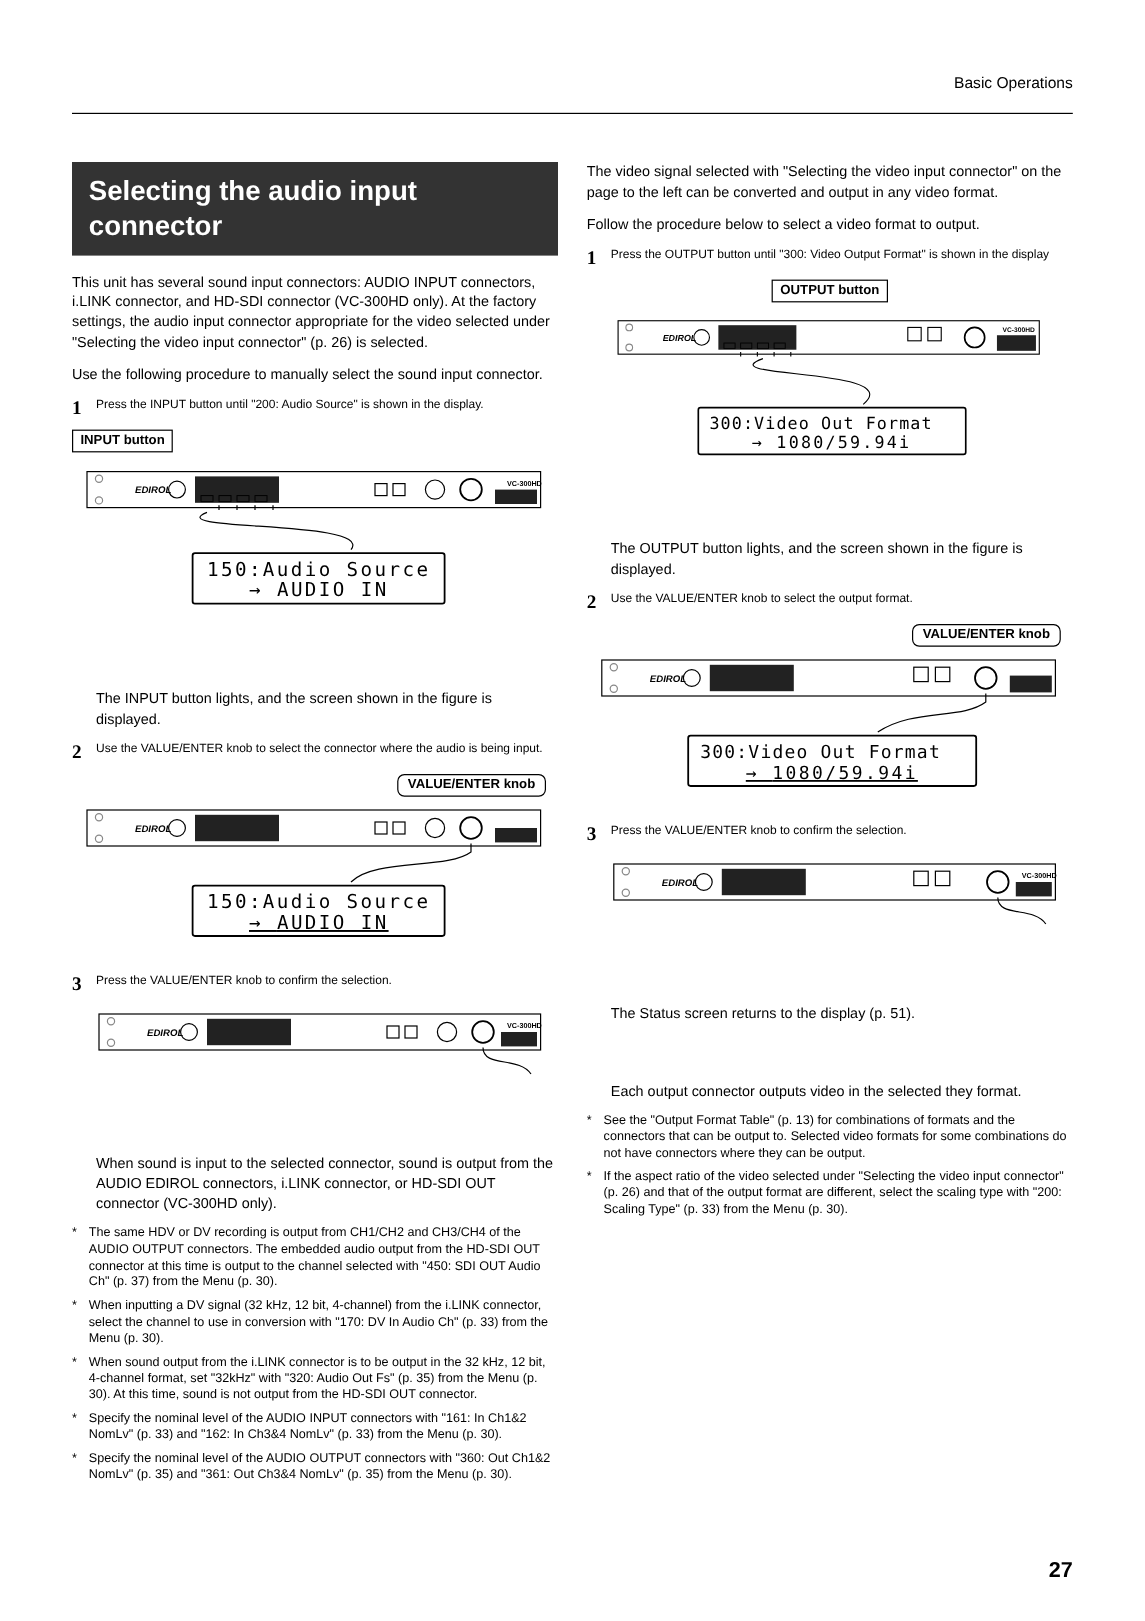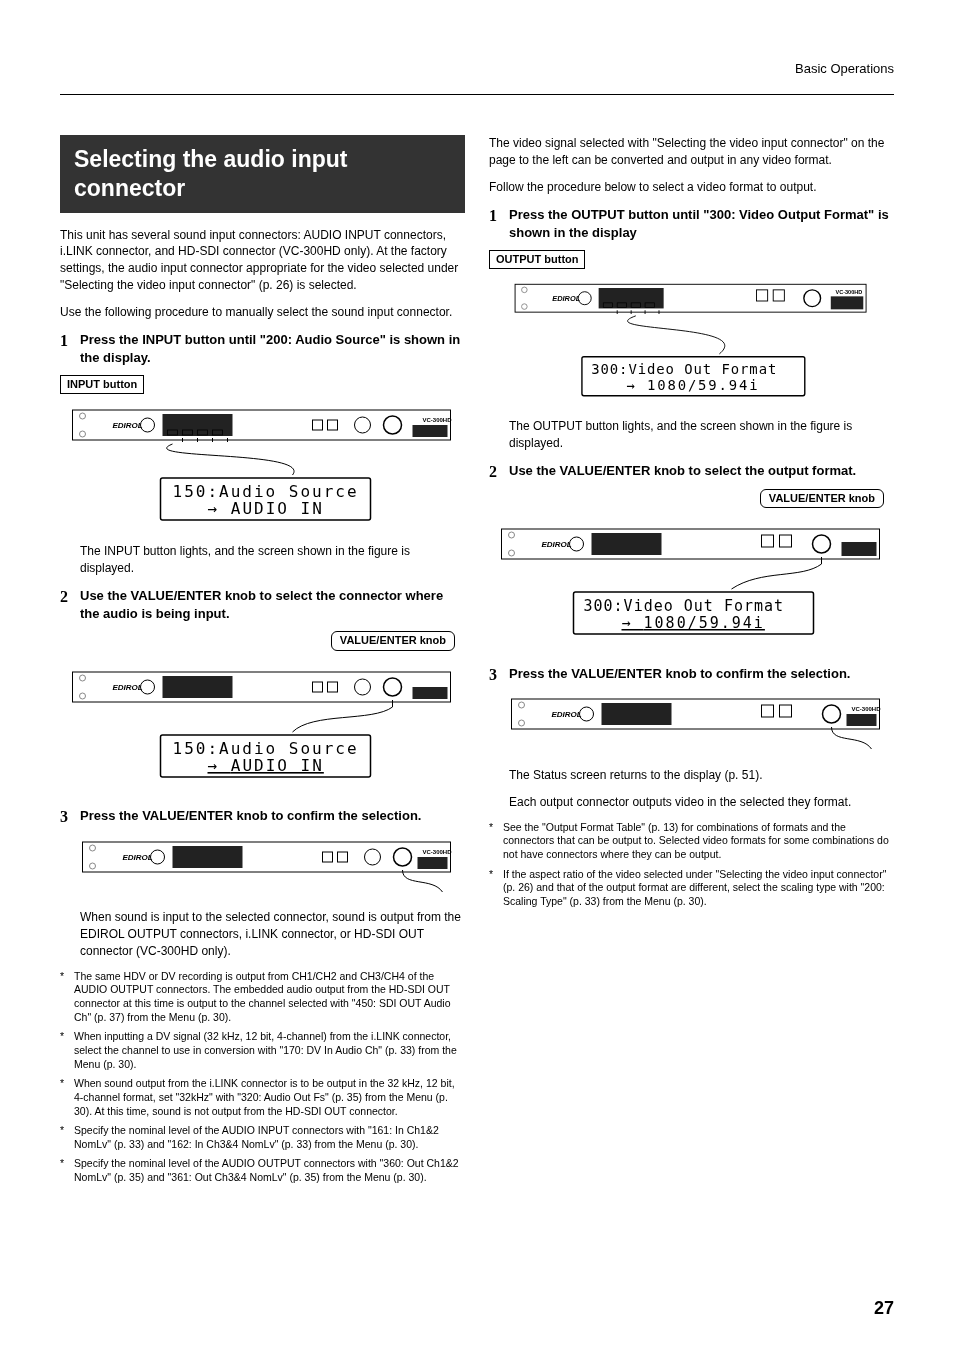--- a/index.html
+++ b/index.html
@@ -35,56 +35,56 @@
   p { font-size: 12px; margin-bottom: 10px; }
   .step { display: flex; margin-bottom: 8px; margin-top: 8px; }
   .step-num {
     font-family: Georgia, 'Times New Roman', serif;
     font-weight: bold;
     font-size: 16px;
     width: 20px;
     flex-shrink: 0;
     line-height: 1.2;
   }
-  .step-text { font-weight: bold; font-size: 13px; }
+  .step-text { font-weight: normal; font-size: 10px; }
   .caption-box {
     display: inline-block;
     border: 1.5px solid #000;
     padding: 1px 6px;
     font-size: 11px;
     font-weight: bold;
     margin-bottom: 4px;
   }
   .caption-box-right {
     display: inline-block;
     border: 1.5px solid #000;
     border-radius: 6px;
     padding: 1px 8px;
     font-size: 11px;
     font-weight: bold;
     float: right;
     margin-right: 10px;
-    margin-bottom: 14px;
+    margin-bottom: 4px;
   }
   .device-diagram {
     width: 100%;
     height: 130px;
     margin: 2px 0 8px 0;
   }
   .device-diagram-short {
     width: 100%;
     height: 60px;
     margin: 2px 0 8px 0;
   }
   .device-diagram-med {
     width: 100%;
     height: 120px;
     margin: 2px 0 8px 0;
   }
-  .indent { padding-left: 20px; }
+  .indent { padding-left: 20px; margin-top: 48px; }
   .note-list { margin-top: 10px; }
   .note-item { display: flex; font-size: 10.5px; margin-bottom: 6px; line-height: 1.3; }
   .note-star { width: 14px; flex-shrink: 0; }
   .page-num {
     position: absolute;
     bottom: 30px;
     right: 60px;
     font-weight: bold;
     font-size: 18px;
   }
@@ -175,21 +175,21 @@
       <rect x="100" y="9" width="70" height="22" fill="#222"></rect>
       <rect x="250" y="15" width="10" height="10" fill="none" stroke="#000"></rect>
       <rect x="265" y="15" width="10" height="10" fill="none" stroke="#000"></rect>
       <circle cx="300" cy="20" r="8" fill="none" stroke="#000"></circle>
       <circle cx="330" cy="20" r="9" fill="none" stroke="#000" stroke-width="1.5"></circle>
       <text x="350" y="17" font-size="6" font-weight="bold">VC-300HD</text>
       <rect x="345" y="20" width="30" height="12" fill="#222"></rect>
       <path d="M 330 33 C 330 50, 360 40, 370 55" fill="none" stroke="#000"></path>
     </svg>
 
-    <p class="indent">When sound is input to the selected connector, sound is output from the EDIROL OUTPUT connectors, i.LINK connector, or HD-SDI OUT connector (VC-300HD only).</p>
+    <p class="indent">When sound is input to the selected connector, sound is output from the AUDIO EDIROL connectors, i.LINK connector, or HD-SDI OUT connector (VC-300HD only).</p>
 
     <div class="note-list">
       <div class="note-item">
           <div class="note-star">*</div>
           <div>The same HDV or DV recording is output from CH1/CH2 and CH3/CH4 of the AUDIO OUTPUT connectors. The embedded audio output from the HD-SDI OUT connector at this time is output to the channel selected with "450: SDI OUT Audio Ch" (p. 37) from the Menu (p. 30).</div>
         </div>
       <div class="note-item">
           <div class="note-star">*</div>
           <div>When inputting a DV signal (32 kHz, 12 bit, 4-channel) from the i.LINK connector, select the channel to use in conversion with "170: DV In Audio Ch" (p. 33) from the Menu (p. 30).</div>
         </div>
@@ -210,21 +210,21 @@
 
   <div class="col">
     <p>The video signal selected with "Selecting the video input connector" on the page to the left can be converted and output in any video format.</p>
     <p>Follow the procedure below to select a video format to output.</p>
 
     <div class="step">
       <div class="step-num">1</div>
       <div class="step-text">Press the OUTPUT button until "300: Video Output Format" is shown in the display</div>
     </div>
 
-    <div style="text-align:left"><span class="caption-box" style="margin-left:0">OUTPUT button</span></div>
+    <div style="text-align:center"><span class="caption-box" style="margin-left:0">OUTPUT button</span></div>
     <svg class="device-diagram" viewBox="0 0 380 140">
       <rect x="0" y="10" width="378" height="30" fill="#fff" stroke="#000"></rect>
       <circle cx="10" cy="16" r="3" fill="none" stroke="#888"></circle>
       <circle cx="10" cy="34" r="3" fill="none" stroke="#888"></circle>
       <text x="40" y="28" font-size="8" font-style="italic" font-weight="bold">EDIROL</text>
       <circle cx="75" cy="25" r="7" fill="none" stroke="#000"></circle>
       <rect x="90" y="14" width="70" height="22" fill="#222"></rect>
       <g fill="none" stroke="#000" stroke-width="0.8">
         <rect x="95" y="30" width="10" height="5"></rect>
           <rect x="110" y="30" width="10" height="5"></rect>

